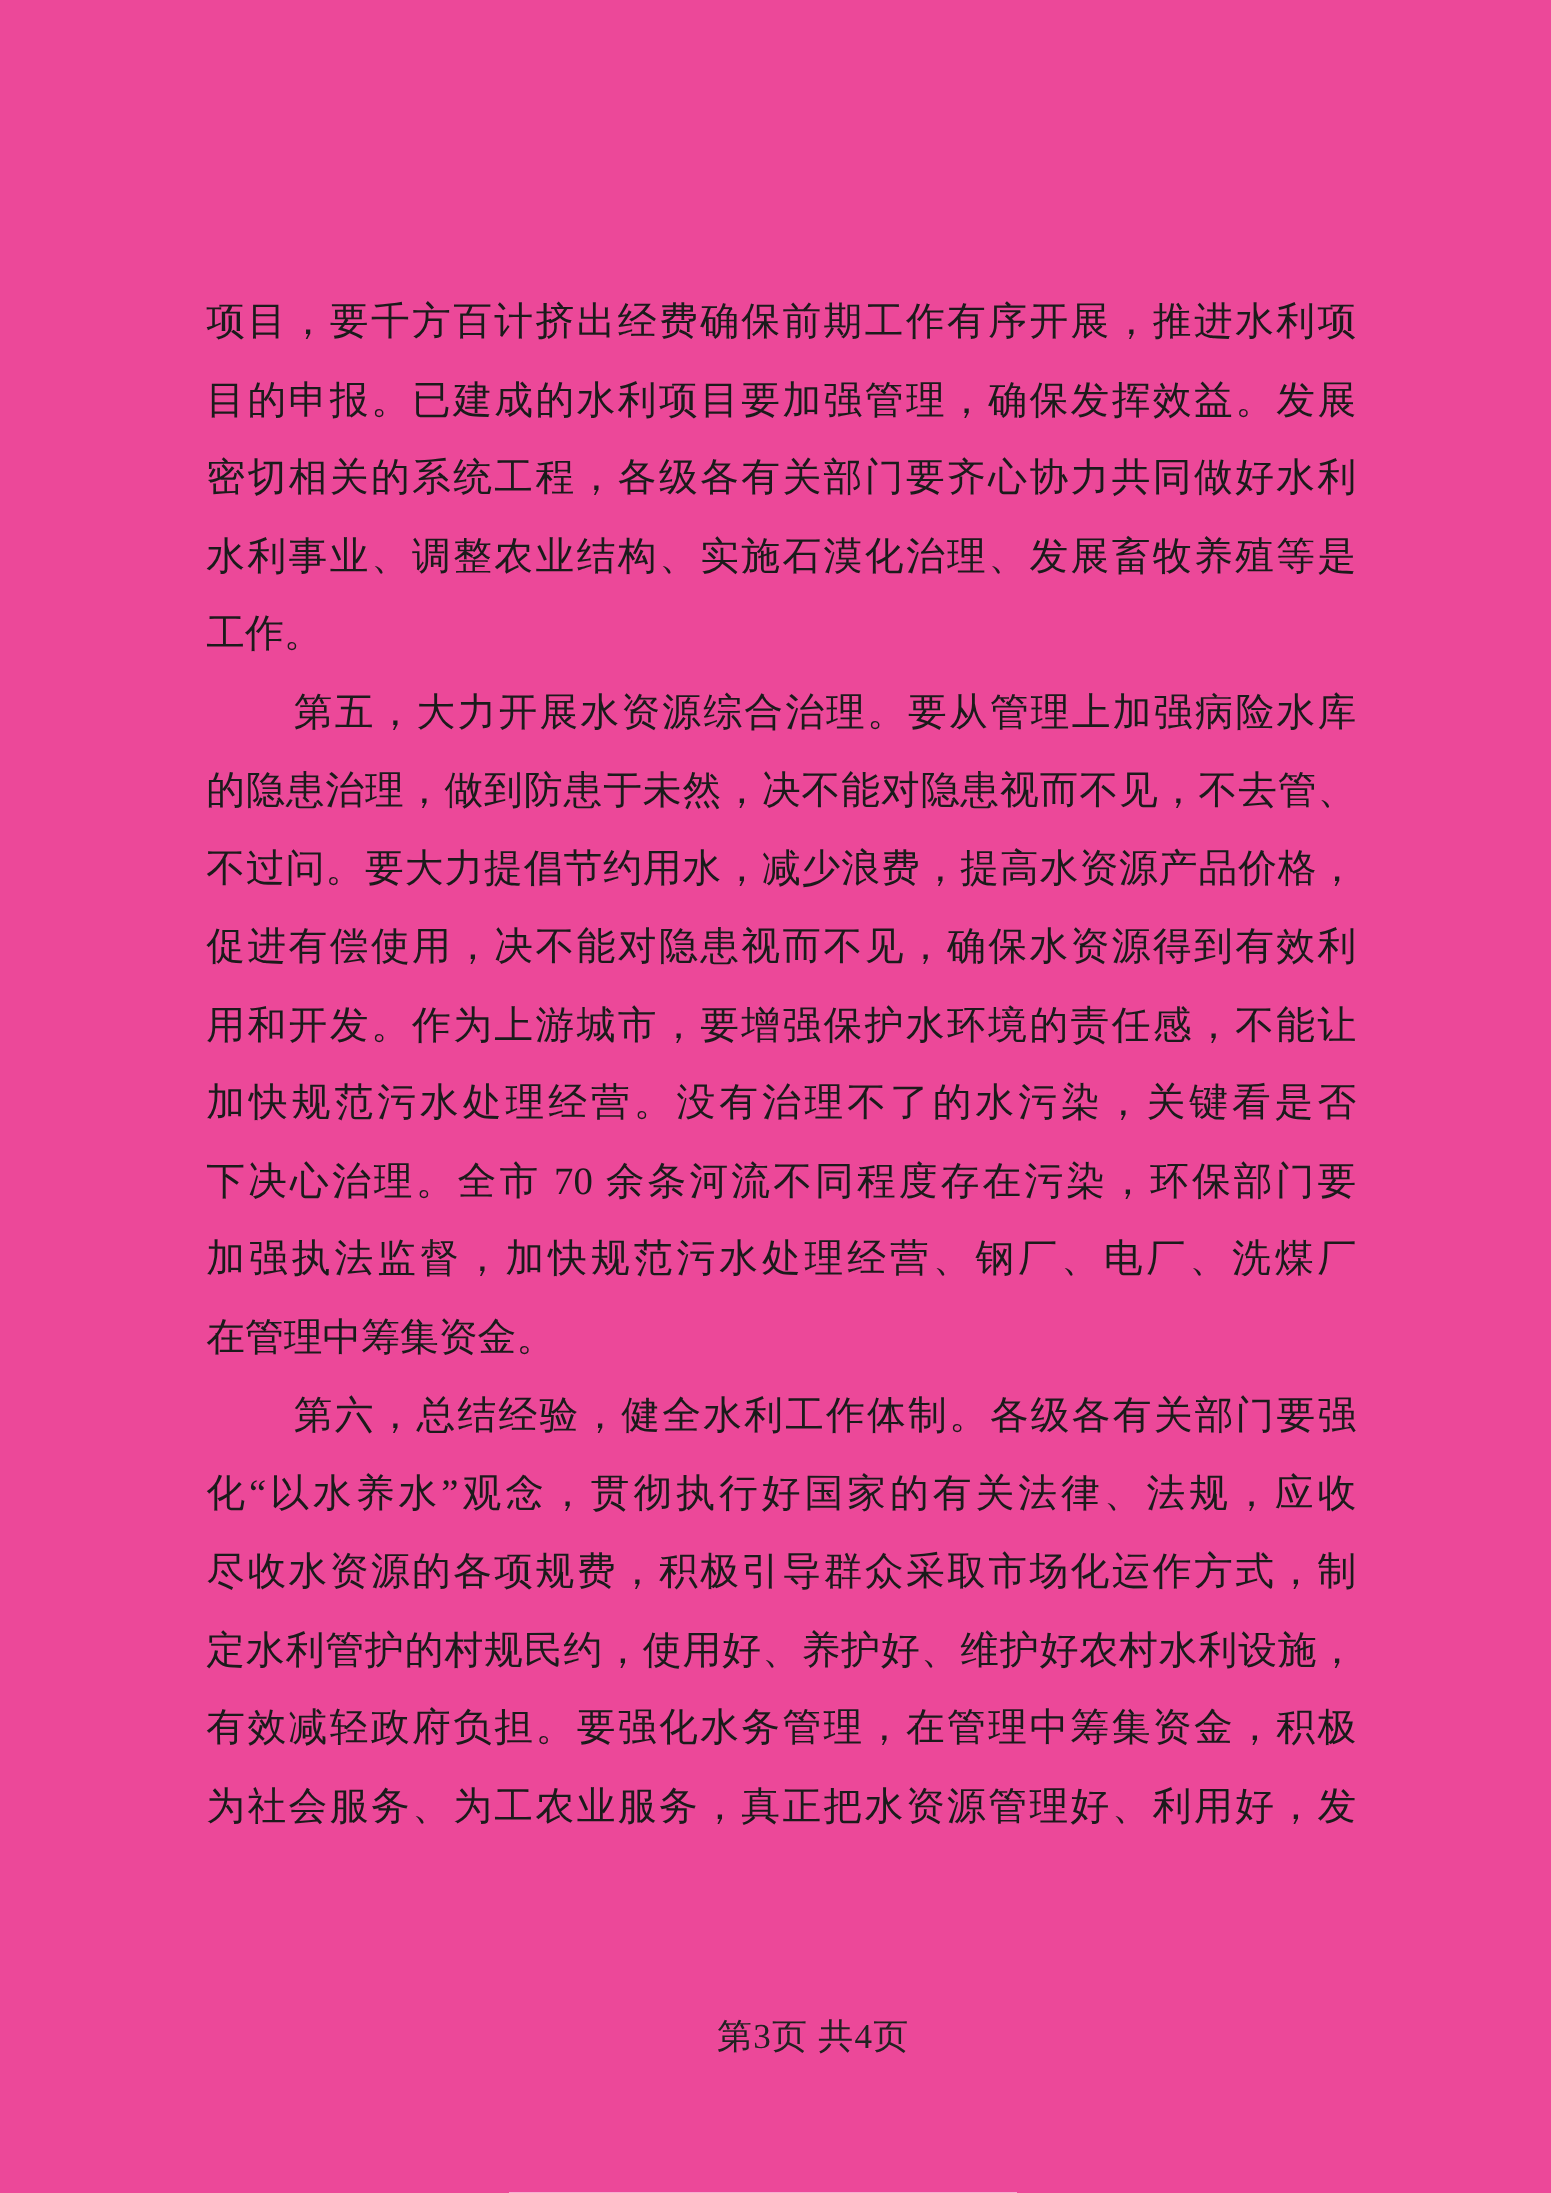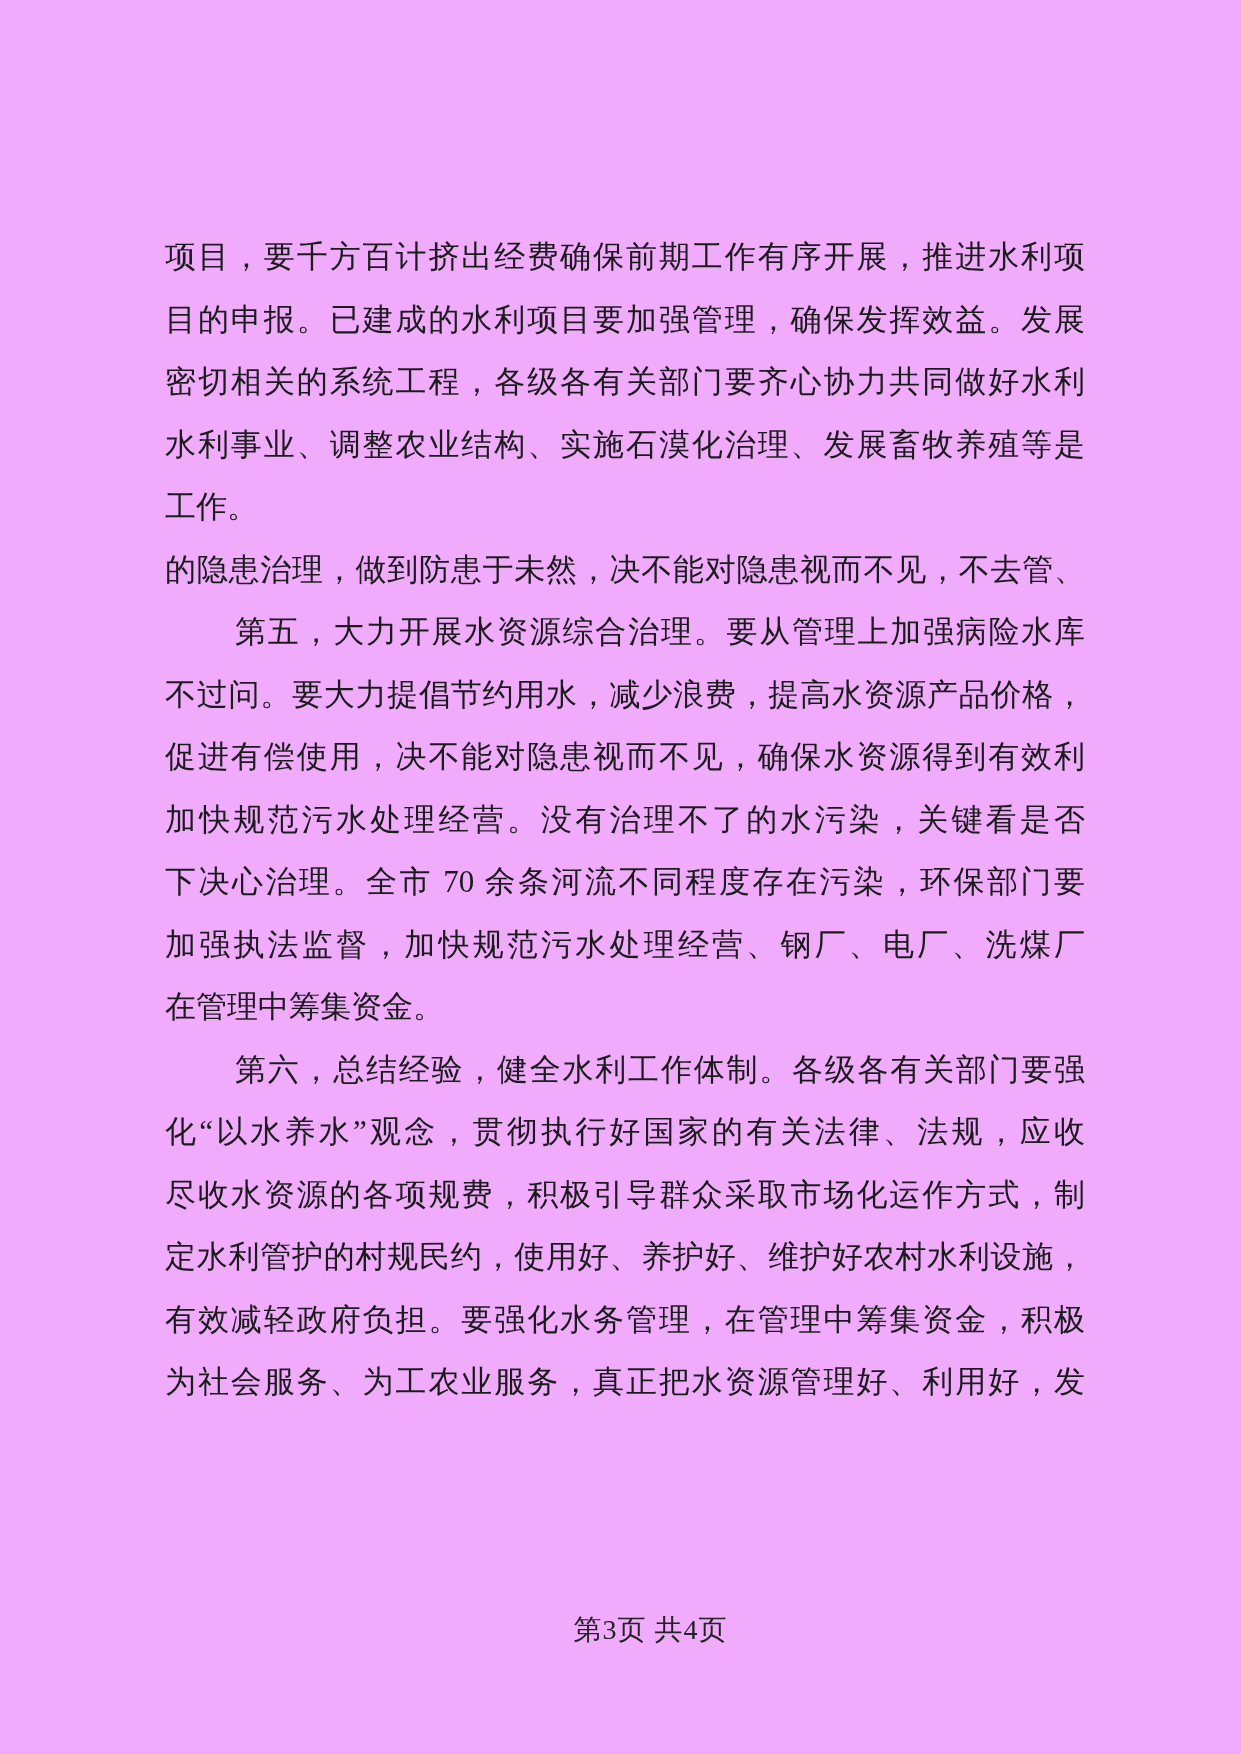--- a/index.html
+++ b/index.html
@@ -1,21 +1,21 @@
 <!DOCTYPE html>
 <html><head>
 <meta charset="utf-8">
 <style>
   * { margin: 0; padding: 0; box-sizing: border-box; }
   html, body { background: #ffffff; }
   .page {
     position: relative;
     width: 1241px;
     height: 1754px;
-    background: #f0abfc;
+    background: #ec4899;
     overflow: hidden;
     font-family: "Liberation Serif", "DejaVu Serif", serif;
   }
   .doc-body {
     position: absolute;
     left: 165px;
     top: 226px;
     width: 920px;
   }
   .line {
@@ -46,24 +46,25 @@
 </head>
 <body>
 
 <div class="page">
   <div class="doc-body" id="doc-body">
       <div class="line">项目，要千方百计挤出经费确保前期工作有序开展，推进水利项</div>
       <div class="line">目的申报。已建成的水利项目要加强管理，确保发挥效益。发展</div>
       <div class="line">密切相关的系统工程，各级各有关部门要齐心协力共同做好水利</div>
       <div class="line">水利事业、调整农业结构、实施石漠化治理、发展畜牧养殖等是</div>
       <div class="line end">工作。</div>
+      <div class="line indent">第五，大力开展水资源综合治理。要从管理上加强病险水库</div>
       <div class="line">的隐患治理，做到防患于未然，决不能对隐患视而不见，不去管、</div>
-      <div class="line indent">第五，大力开展水资源综合治理。要从管理上加强病险水库</div>
       <div class="line">不过问。要大力提倡节约用水，减少浪费，提高水资源产品价格，</div>
       <div class="line">促进有偿使用，决不能对隐患视而不见，确保水资源得到有效利</div>
+      <div class="line">用和开发。作为上游城市，要增强保护水环境的责任感，不能让</div>
       <div class="line">加快规范污水处理经营。没有治理不了的水污染，关键看是否</div>
       <div class="line">下决心治理。全市 70 余条河流不同程度存在污染，环保部门要</div>
       <div class="line">加强执法监督，加快规范污水处理经营、钢厂、电厂、洗煤厂</div>
       <div class="line end">在管理中筹集资金。</div>
       <div class="line indent">第六，总结经验，健全水利工作体制。各级各有关部门要强</div>
       <div class="line">化“以水养水”观念，贯彻执行好国家的有关法律、法规，应收</div>
       <div class="line">尽收水资源的各项规费，积极引导群众采取市场化运作方式，制</div>
       <div class="line">定水利管护的村规民约，使用好、养护好、维护好农村水利设施，</div>
       <div class="line">有效减轻政府负担。要强化水务管理，在管理中筹集资金，积极</div>
       <div class="line">为社会服务、为工农业服务，真正把水资源管理好、利用好，发</div>

